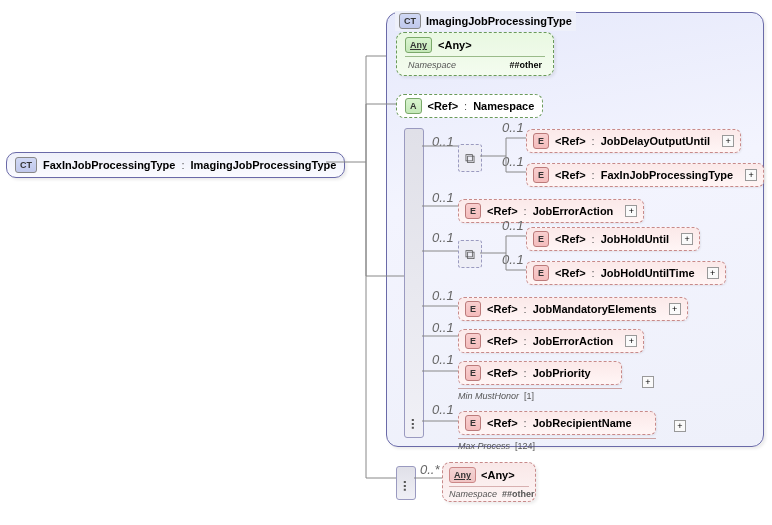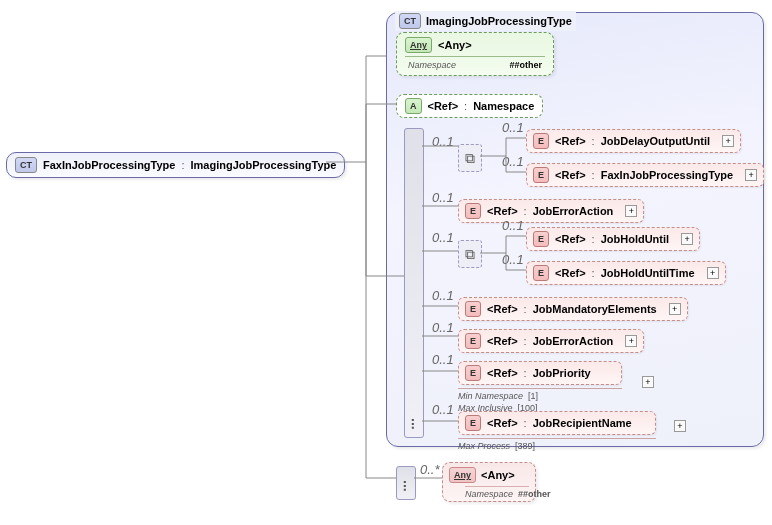--- a/index.html
+++ b/index.html
@@ -218,47 +218,46 @@
   </div>
 
   <span class="occurs abs" style="top:346px; left:426px;">0..1</span>
   <div class="abs" style="top:355px; left:452px;">
     <div class="e-box" style="width:150px;">
       <span class="e-badge">E</span>
       <b>&lt;Ref&gt;</b>
         <span class="sep">:</span>
       <b>JobPriority</b>
     </div>
-    <div class="constraint"><i>Min Namespace</i>&nbsp;&nbsp;<span>[1]</span></div>
-    <div class="constraint" style="border-top:none;margin-top:0;"><i>Max Inclusive</i>&nbsp;&nbsp;<span>[100]</span></div>
+    <div class="constraint"><i>Min MustHonor</i>&nbsp;&nbsp;<span>[1]</span></div>
   </div>
   <span class="e-plus abs" style="top:370px; left:630px;">+</span>
 
   <span class="occurs abs" style="top:396px; left:426px;">0..1</span>
   <div class="abs" style="top:405px; left:452px;">
     <div class="e-box" style="width:184px;">
       <span class="e-badge">E</span>
       <b>&lt;Ref&gt;</b>
         <span class="sep">:</span>
       <b>JobRecipientName</b>
     </div>
-    <div class="constraint"><i>Max Process</i>&nbsp;&nbsp;<span>[389]</span></div>
+    <div class="constraint"><i>Max Process</i>&nbsp;&nbsp;<span>[124]</span></div>
   </div>
   <span class="e-plus abs" style="top:414px; left:662px;">+</span>
 
   <div class="seq-block abs" style="top:460px; left:390px; height:24px;">
     <span class="seq-dots"></span>
   </div>
   <span class="occurs abs" style="top:456px; left:414px;">0..*</span>
   <div class="any-bottom abs" style="top:456px; left:436px;">
     <div style="display:flex;gap:5px;align-items:center;">
       <span class="any-badge" style="background:linear-gradient(#f3d4d4,#f0c4c4);border-color:#c88;">Any</span>
       <b>&lt;Any&gt;</b>
     </div>
-    <div class="constraint" style="border-top-color:#d8b0b0;margin-left:16px;"><i>Namespace</i>&nbsp;&nbsp;<b>##other</b></div>
+    <div class="constraint" style="border-top-color:#d8b0b0;"><i>Namespace</i>&nbsp;&nbsp;<b>##other</b></div>
   </div>
 
   <svg class="abs" style="top:0;left:0;pointer-events:none" width="760" height="513">
     <g stroke="#888" stroke-width="1" fill="none">
 
       <path d="M320 156 H360 V50 H380"></path>
       <path d="M360 156 V98 H390"></path>
       <path d="M360 156 V270 H398"></path>
       <path d="M360 156 V472 H390"></path>
 

